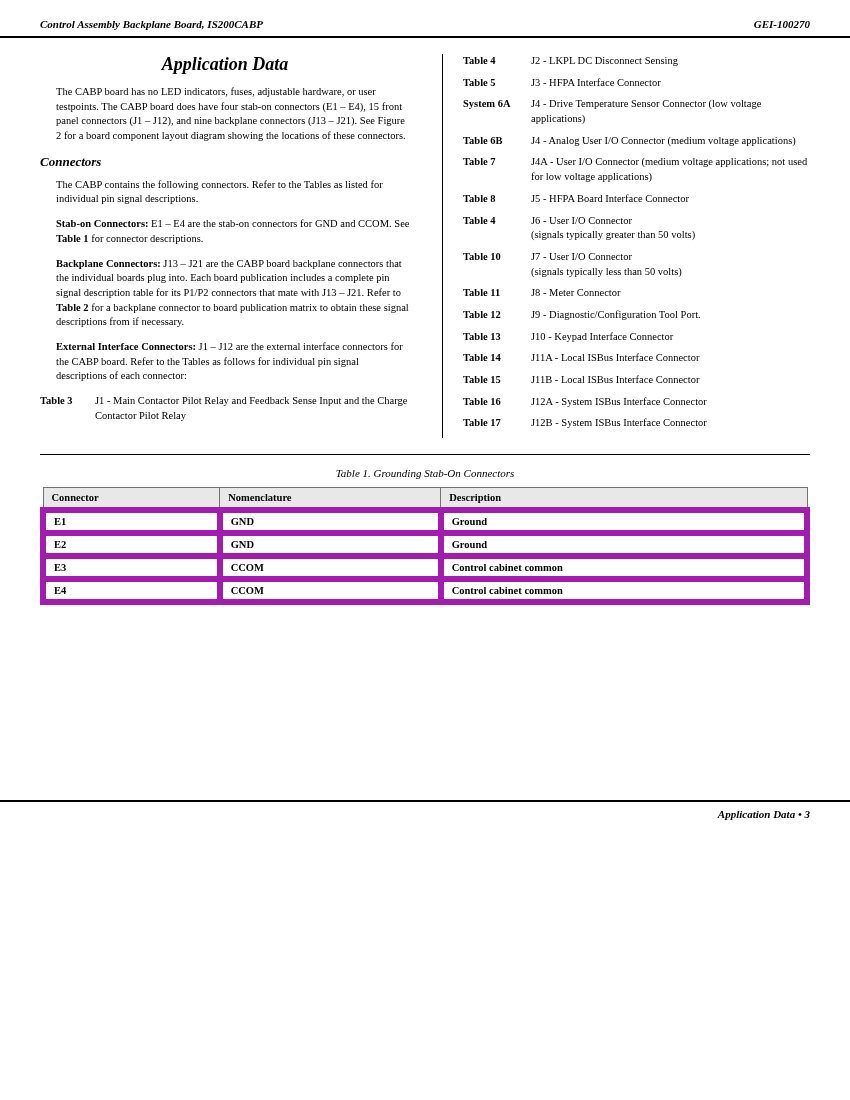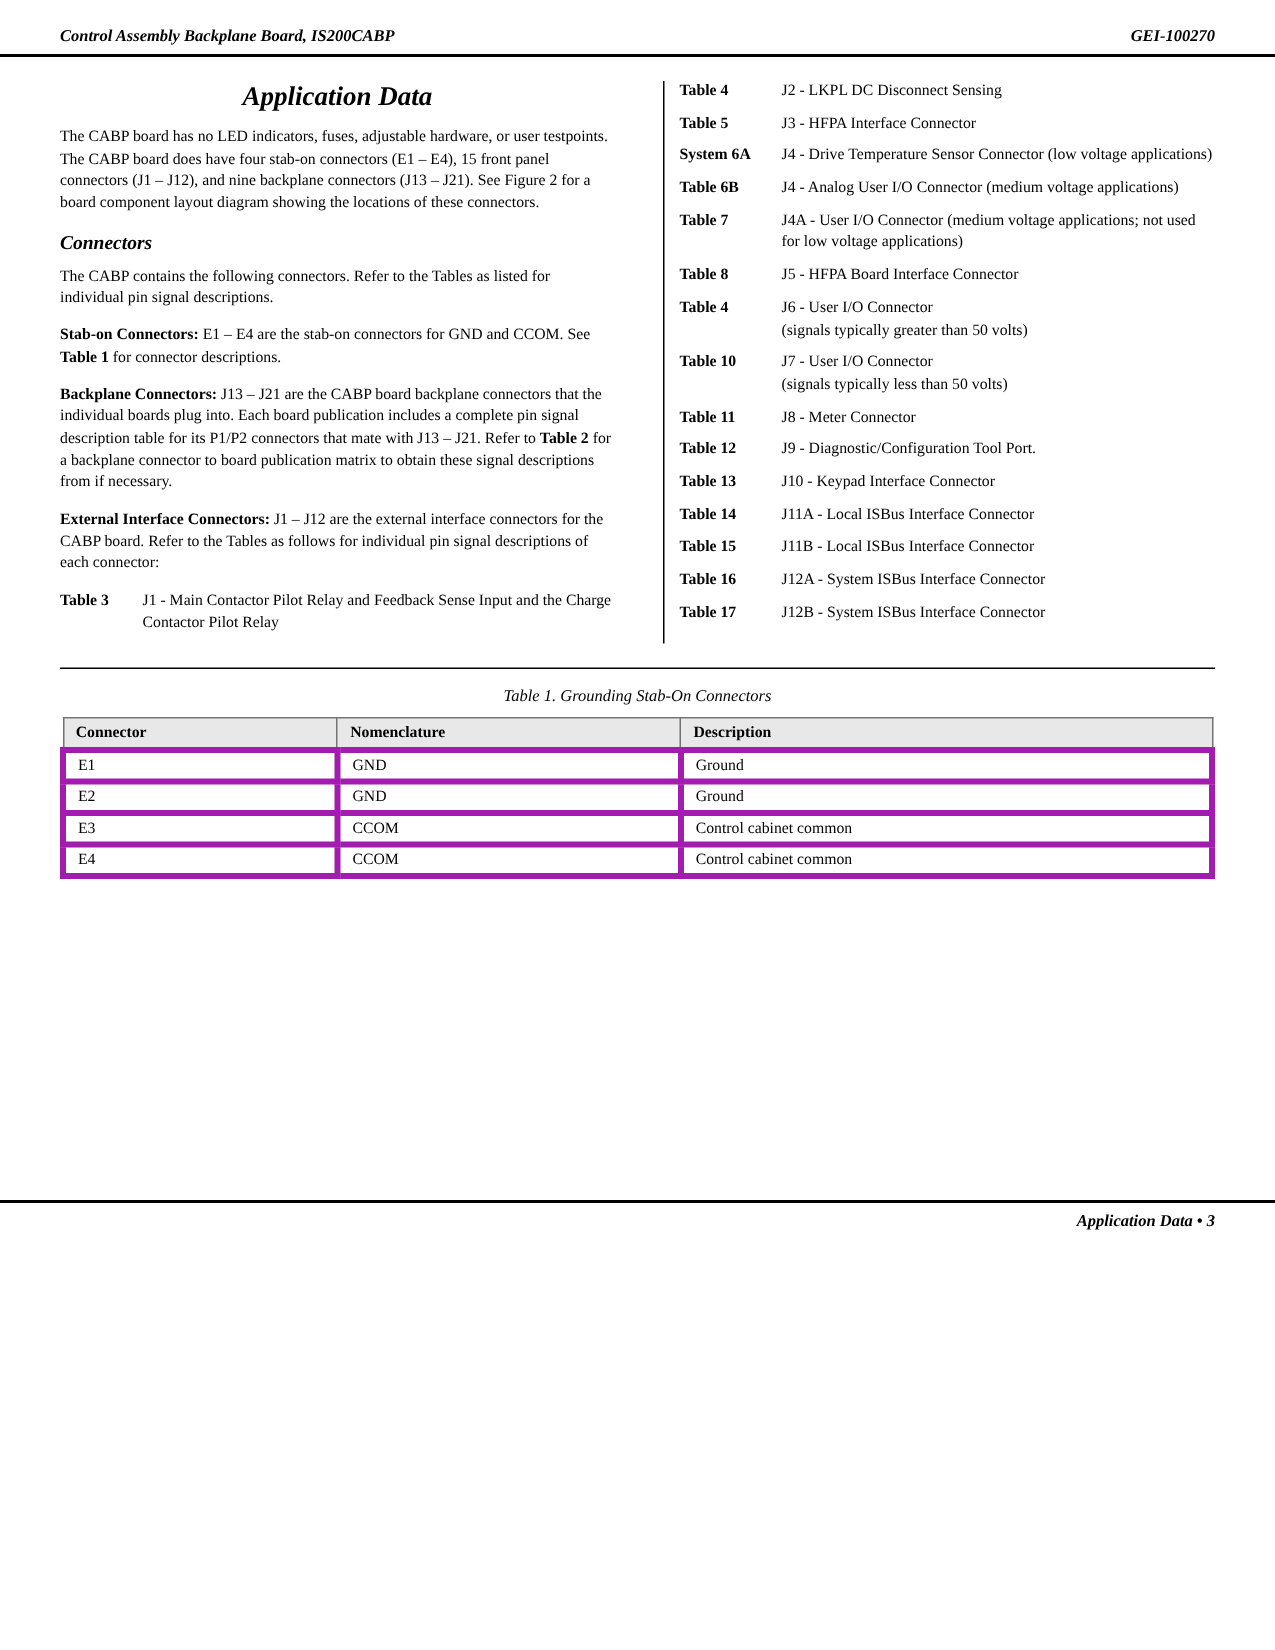--- a/index.html
+++ b/index.html
@@ -50,36 +50,37 @@
 
     
     .left-col {
       width: 370px;
       flex-shrink: 0;
     }
 
     
     .right-col {
       flex: 1;
-      padding-left: 10px;
+      padding-left: 20px;
       border-left: 1px solid #000;
     }
 
     .section-title {
       font-size: 18px;
       font-style: italic;
       font-weight: bold;
       text-align: center;
       margin-bottom: 10px;
     }
 
     .body-text {
       font-size: 10.5px;
       line-height: 1.4;
       margin-bottom: 10px;
+      margin-left: 16px;
     }
 
     .subsection-title {
       font-size: 13px;
       font-style: italic;
       font-weight: bold;
       margin-bottom: 8px;
     }
 
     .body-text strong {
@@ -145,22 +146,23 @@
       font-size: 10.5px;
     }
     .data-table th {
       border: 1px solid #737373;
       padding: 4px 8px;
       font-weight: bold;
       background: #e8e8e8;
       text-align: left;
     }
     .data-table td {
-      border: 4px solid #a21caf;
+      border: 6px solid #a21caf;
       padding: 3px 8px;
+      font-weight: bold;
     }
     .data-table tr:nth-child(even) td {
       background: #fff;
     }
 
     
     .page-footer {
       position: absolute;
       bottom: 20px;
       left: 0;

